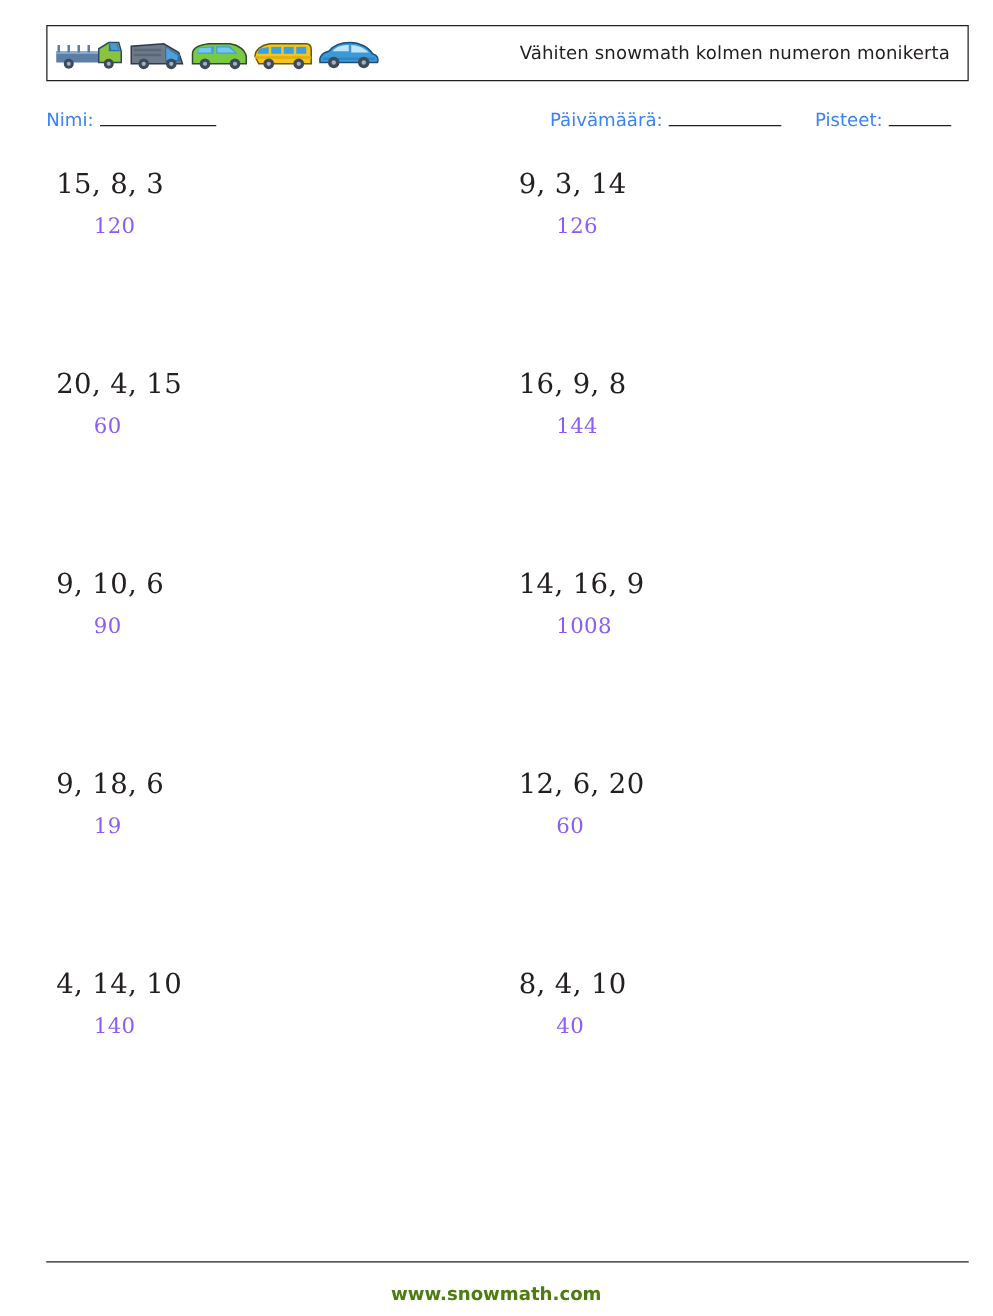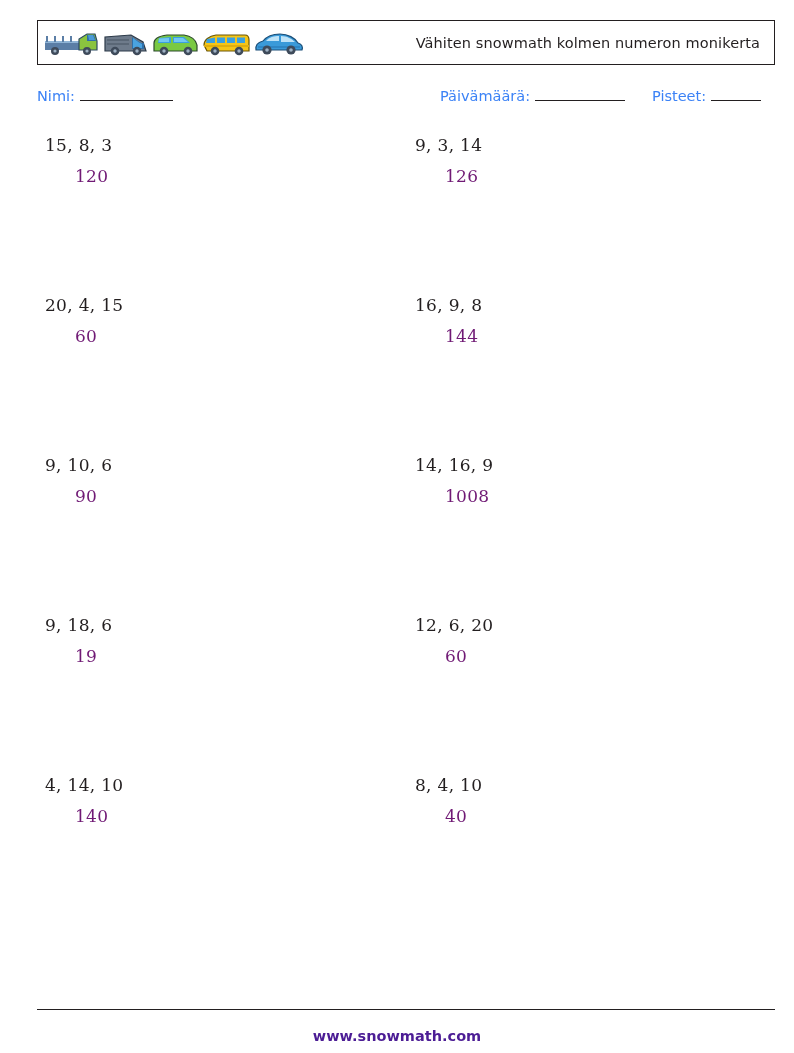--- a/index.html
+++ b/index.html
@@ -93,30 +93,30 @@
   .pcell {
     position: absolute;
     top: 0;
     width: 330px;
   }
   .pcell-left  { left: 8px; }
   .pcell-right { left: 378px; }
 
   .pquestion {
     font-family: "DejaVu Serif", serif;
-    font-size: 17px;
+    font-size: 22px;
     color: #231f20;
     line-height: 1.1;
     white-space: nowrap;
     letter-spacing: 0.3px;
   }
   .panswer {
     font-family: "DejaVu Serif", serif;
     font-size: 17px;
-    color: #701a75;
+    color: #8b5cf6;
     line-height: 1.1;
     margin-top: 12px;
     padding-left: 30px;
     white-space: nowrap;
     letter-spacing: 0.3px;
   }
 
   
   .footer-rule {
     position: absolute;
@@ -127,21 +127,21 @@
     border-top: 1.6px solid #231f20;
   }
   .footer-text {
     position: absolute;
     left: 0;
     top: 1028px;
     width: 794px;
     text-align: center;
     font-size: 14.5px;
     font-weight: bold;
-    color: #4c1d95;
+    color: #4d7c0f;
     font-family: "DejaVu Sans", sans-serif;
   }
 </style>
 </head>
 <body>
 
 <div class="header-box">
 
   <div class="vehicle-strip">
 

